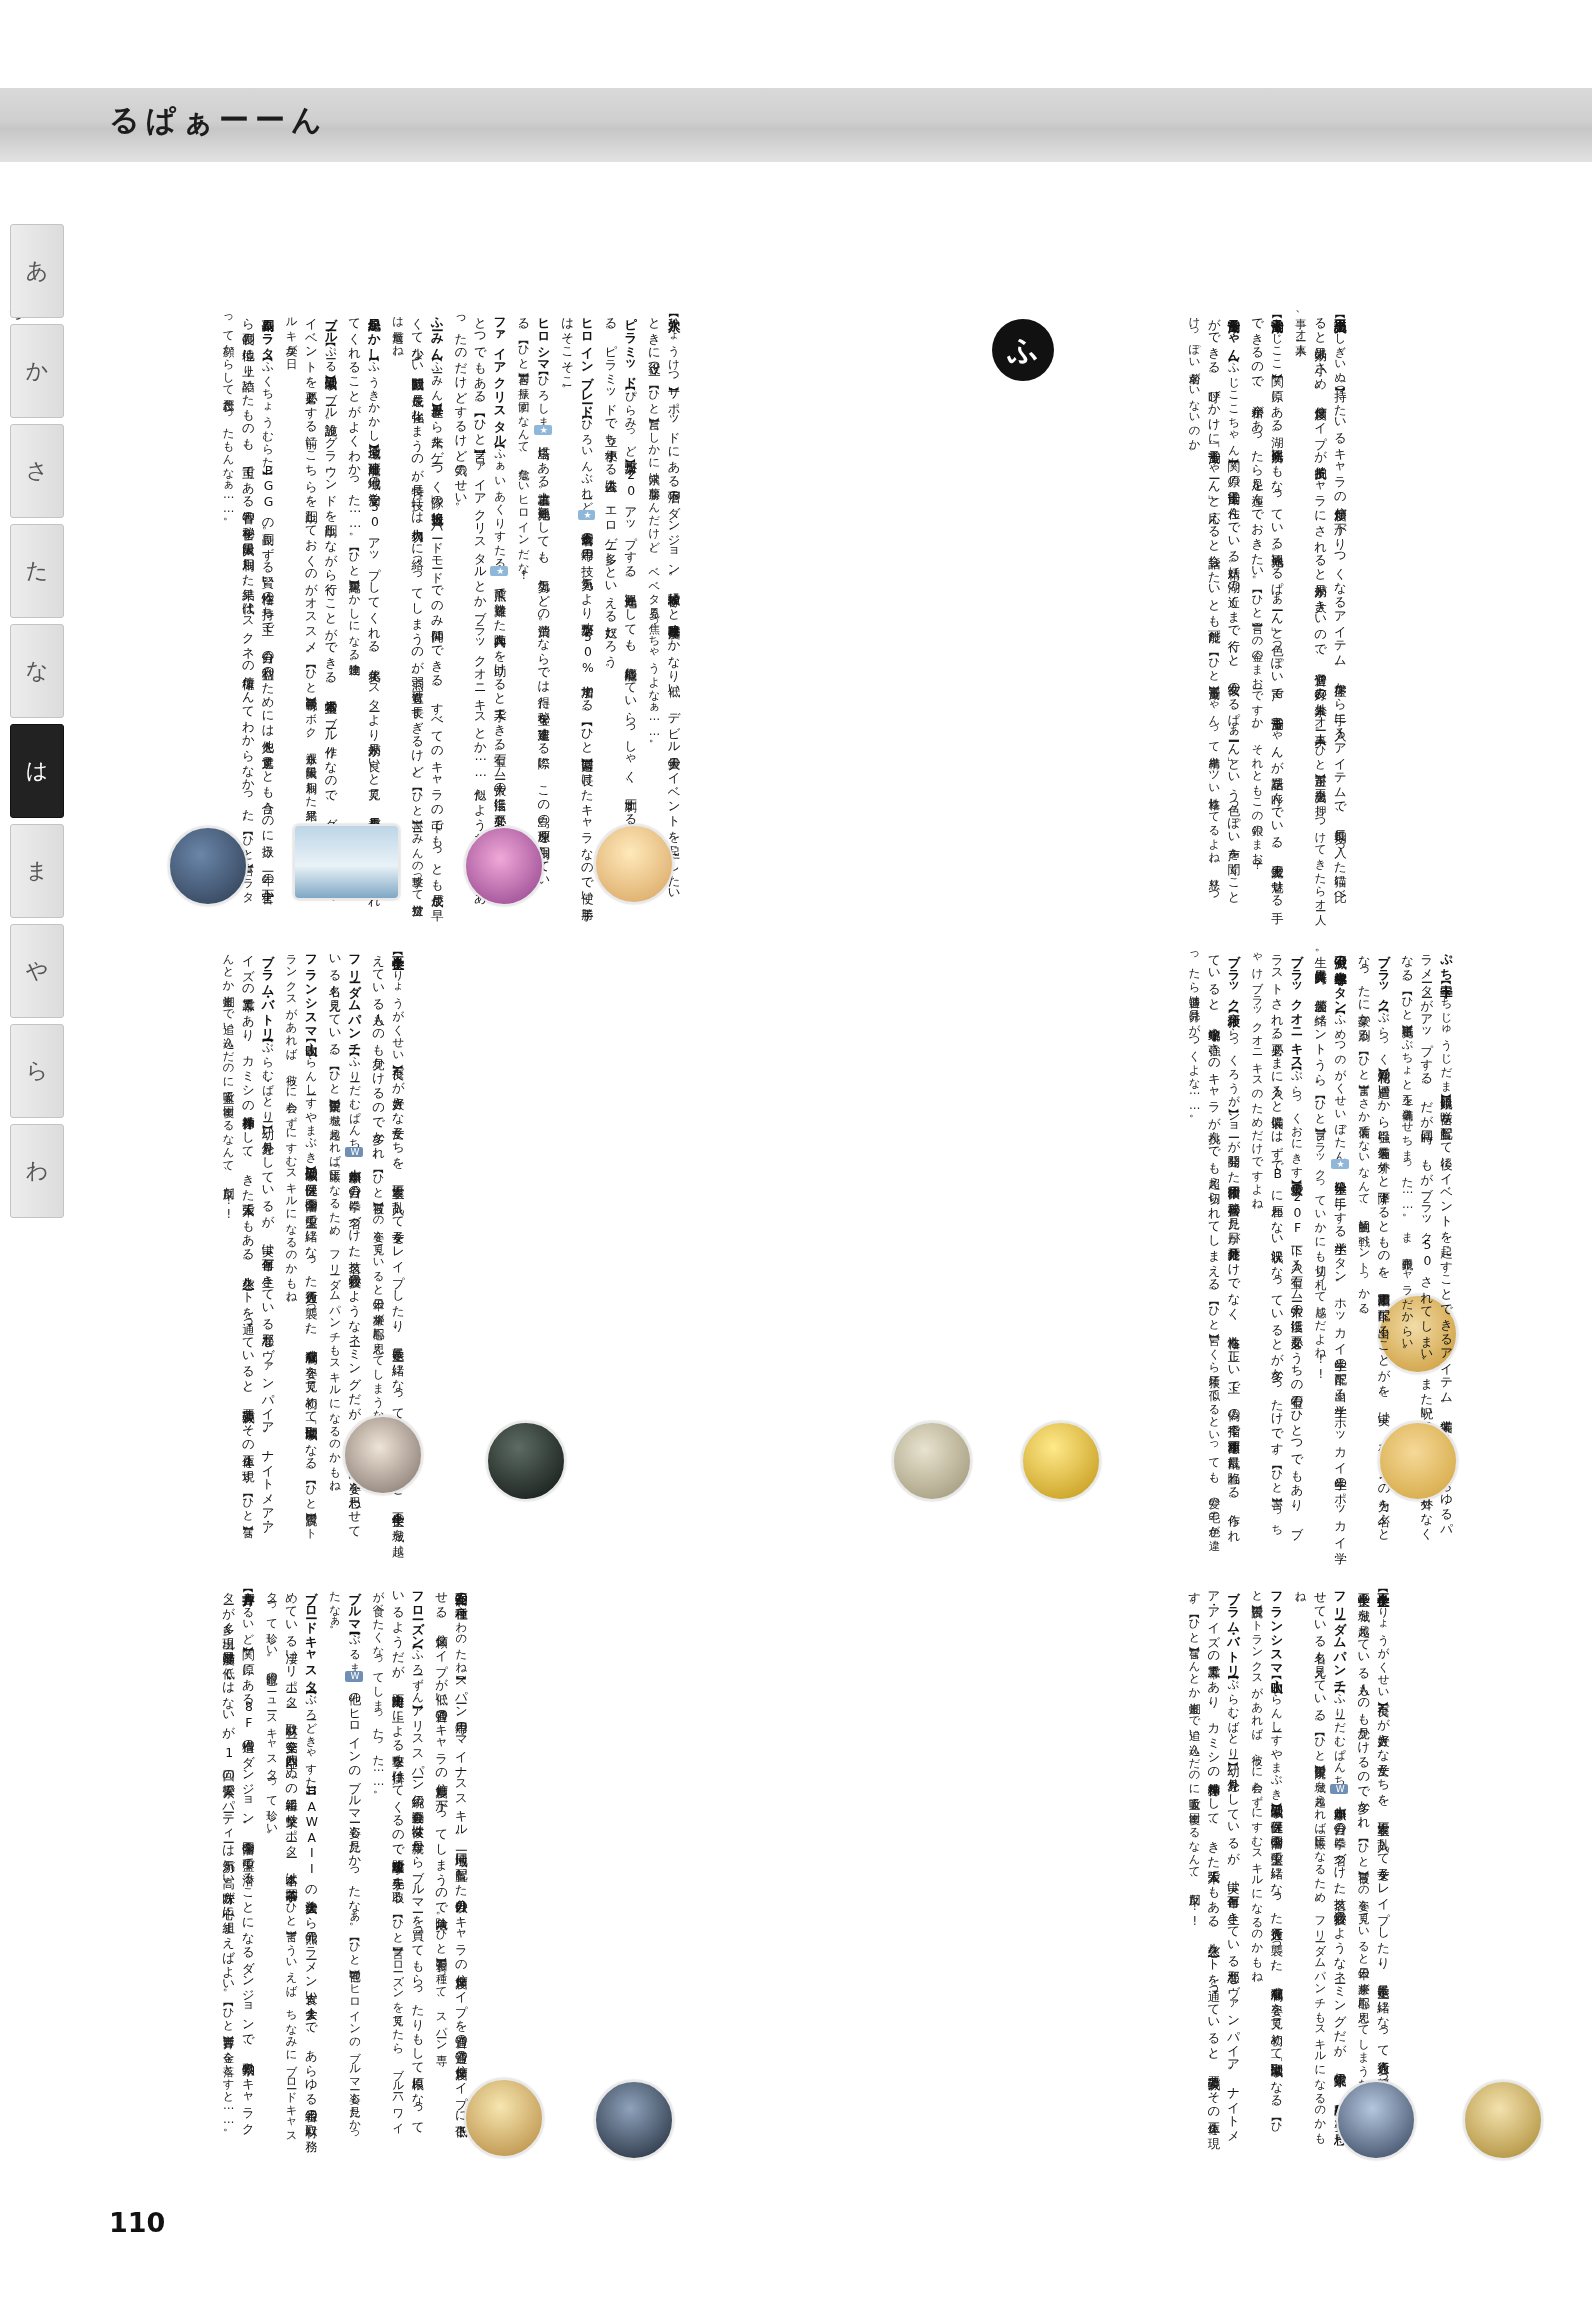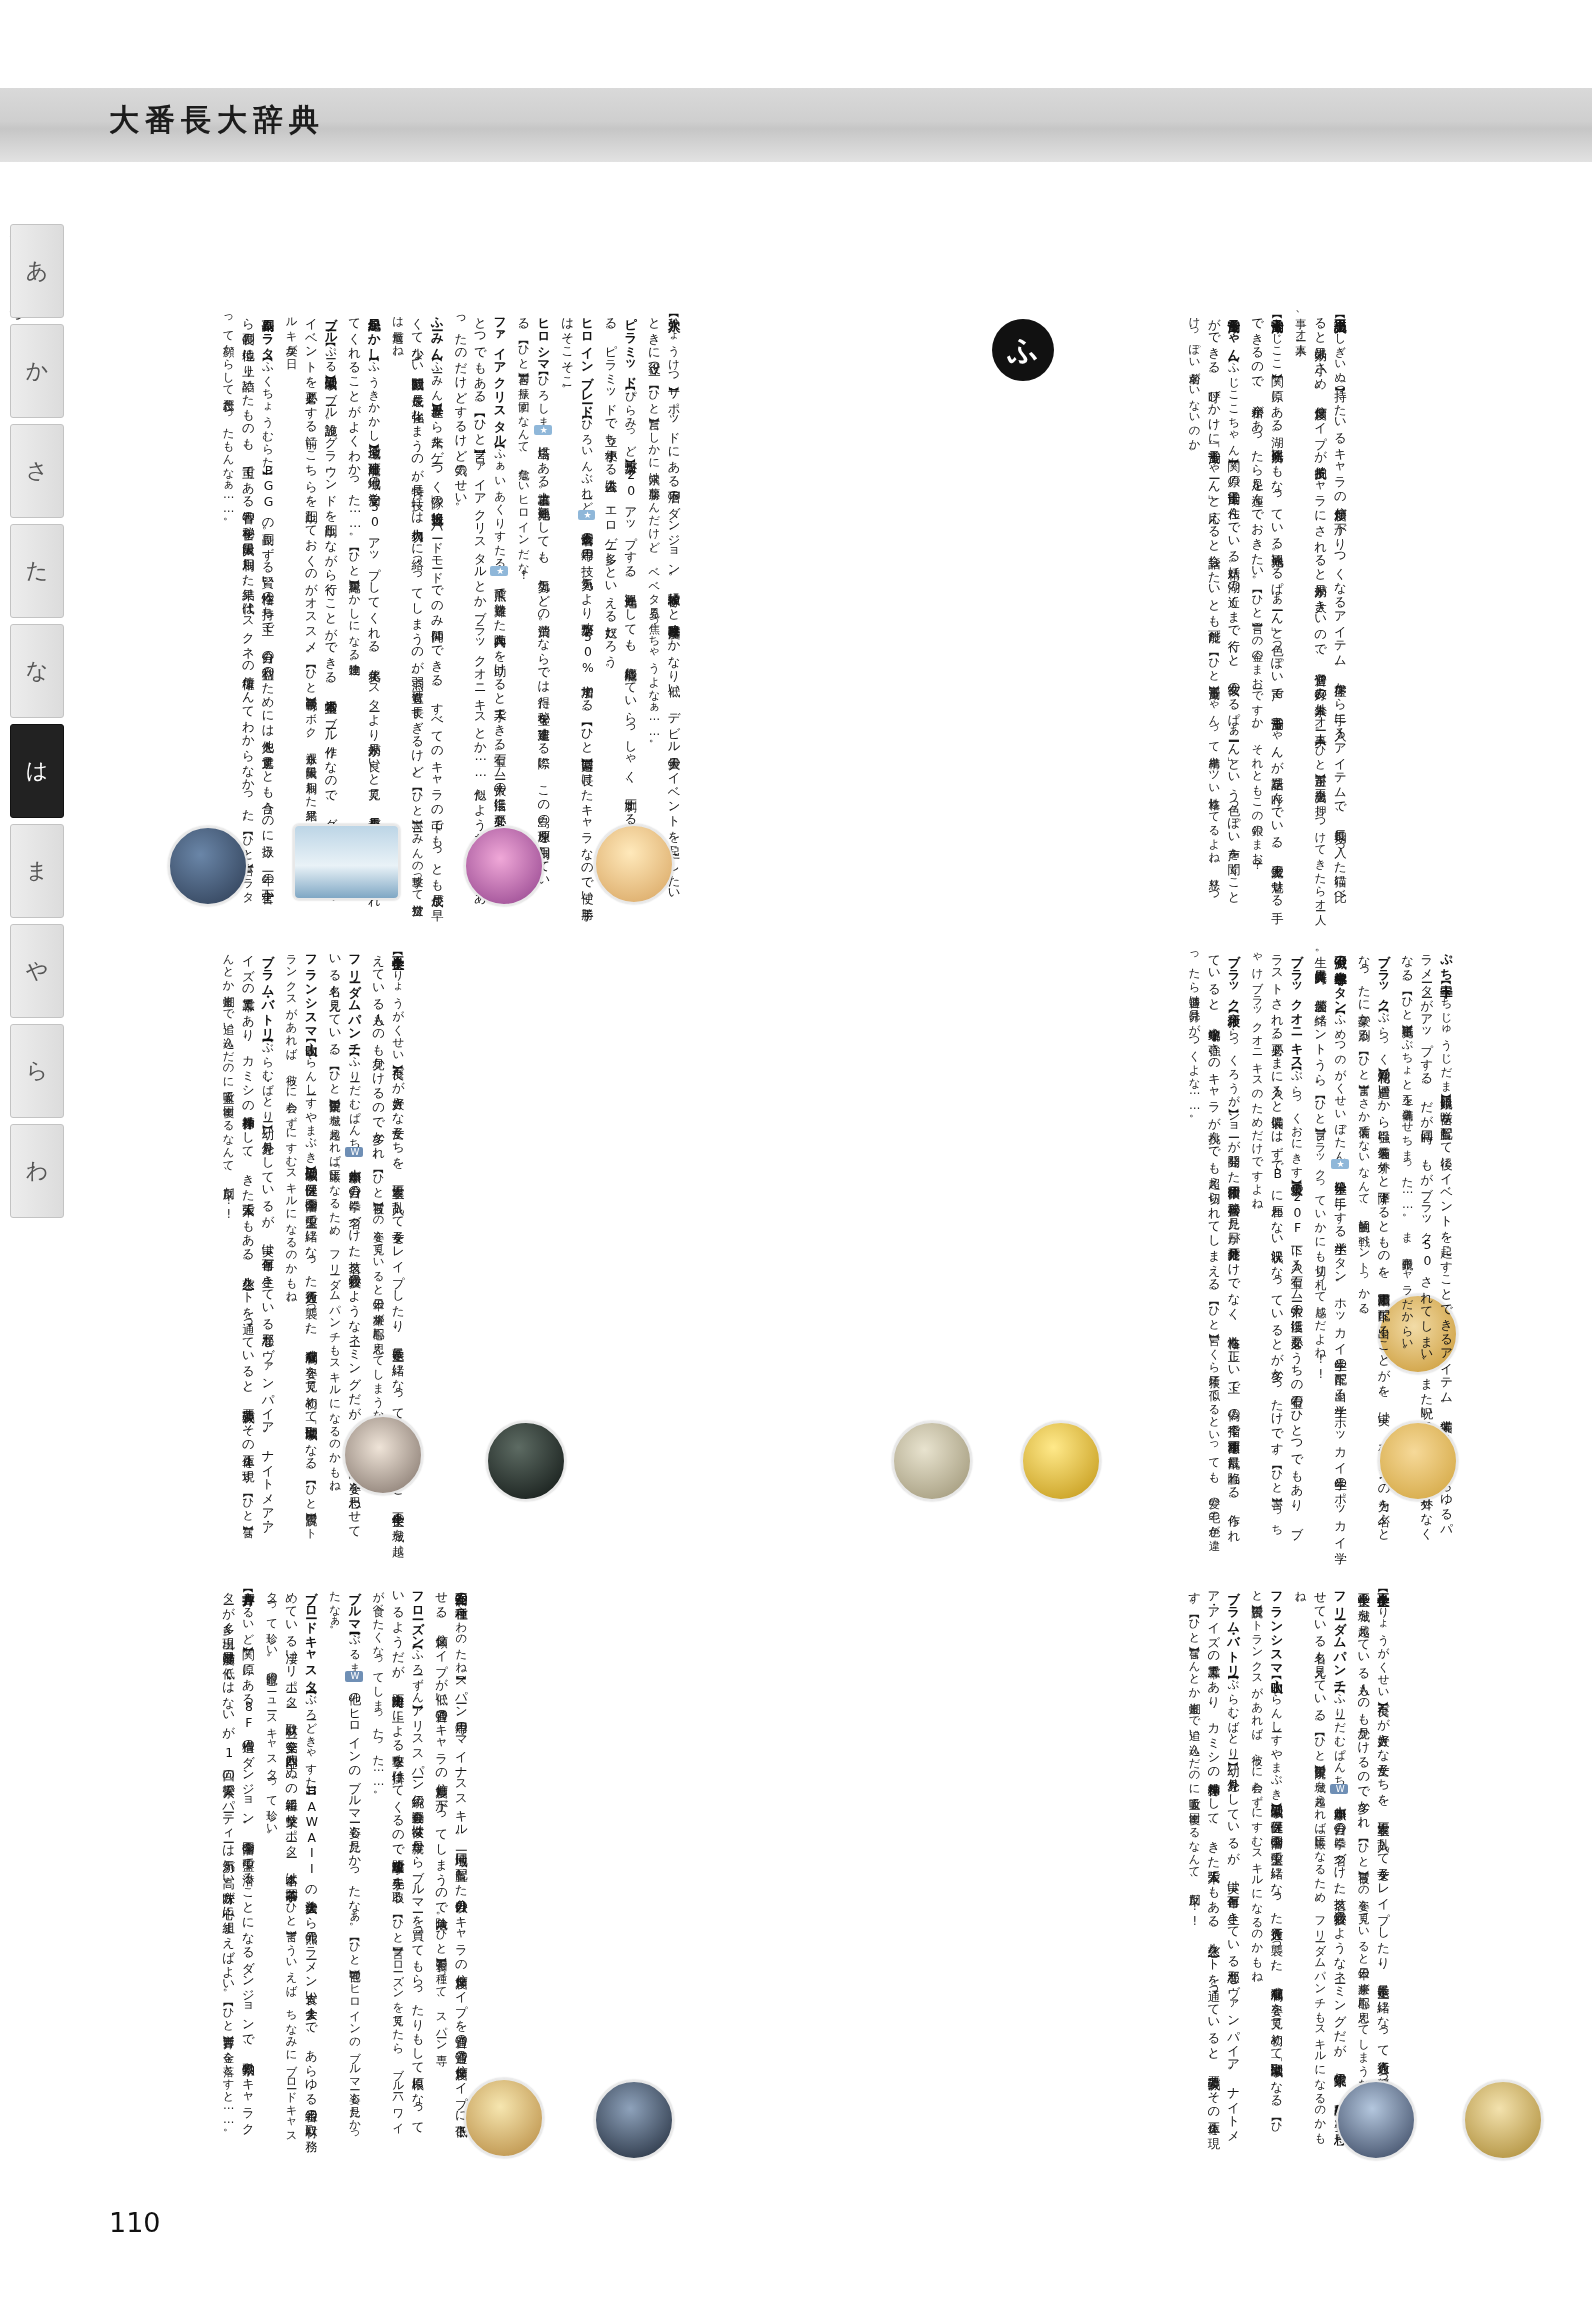--- a/index.html
+++ b/index.html
@@ -88,34 +88,34 @@
     position:absolute;
     width:76px;height:76px;border-radius:50%;
     border:2px solid #e8e8e8;
     box-shadow:0 0 2px rgba(0,0,0,.25);
     overflow:hidden;
   }
   .thumb.sq{border-radius:6px;width:103px;height:72px;}
   
   #page-number{
     position:absolute;left:109px;top:2207px;
-    font-size:27px;font-weight:normal;color:#111;
+    font-size:27px;font-weight:bold;color:#111;
     font-family:"DejaVu Sans","Liberation Sans",sans-serif;
   }
   
   #top-strip{
     position:absolute;left:0;top:0;width:1592px;height:88px;background:#fff;
   }
 </style>
 </head>
 <body>
 
 <div id="top-strip"></div>
 <div id="header-bar"></div>
-<div id="header-title">大番長大辞典</div>
+<div id="header-title">るぱぁーーん</div>
 
 <div id="rail-caption">ひょうけつ〜</div>
 
 <div id="index-rail">
   <div class="index-tab">あ</div>
   <div class="index-tab">か</div>
   <div class="index-tab">さ</div>
   <div class="index-tab">た</div>
   <div class="index-tab">な</div>
   <div class="index-tab active">は</div>

